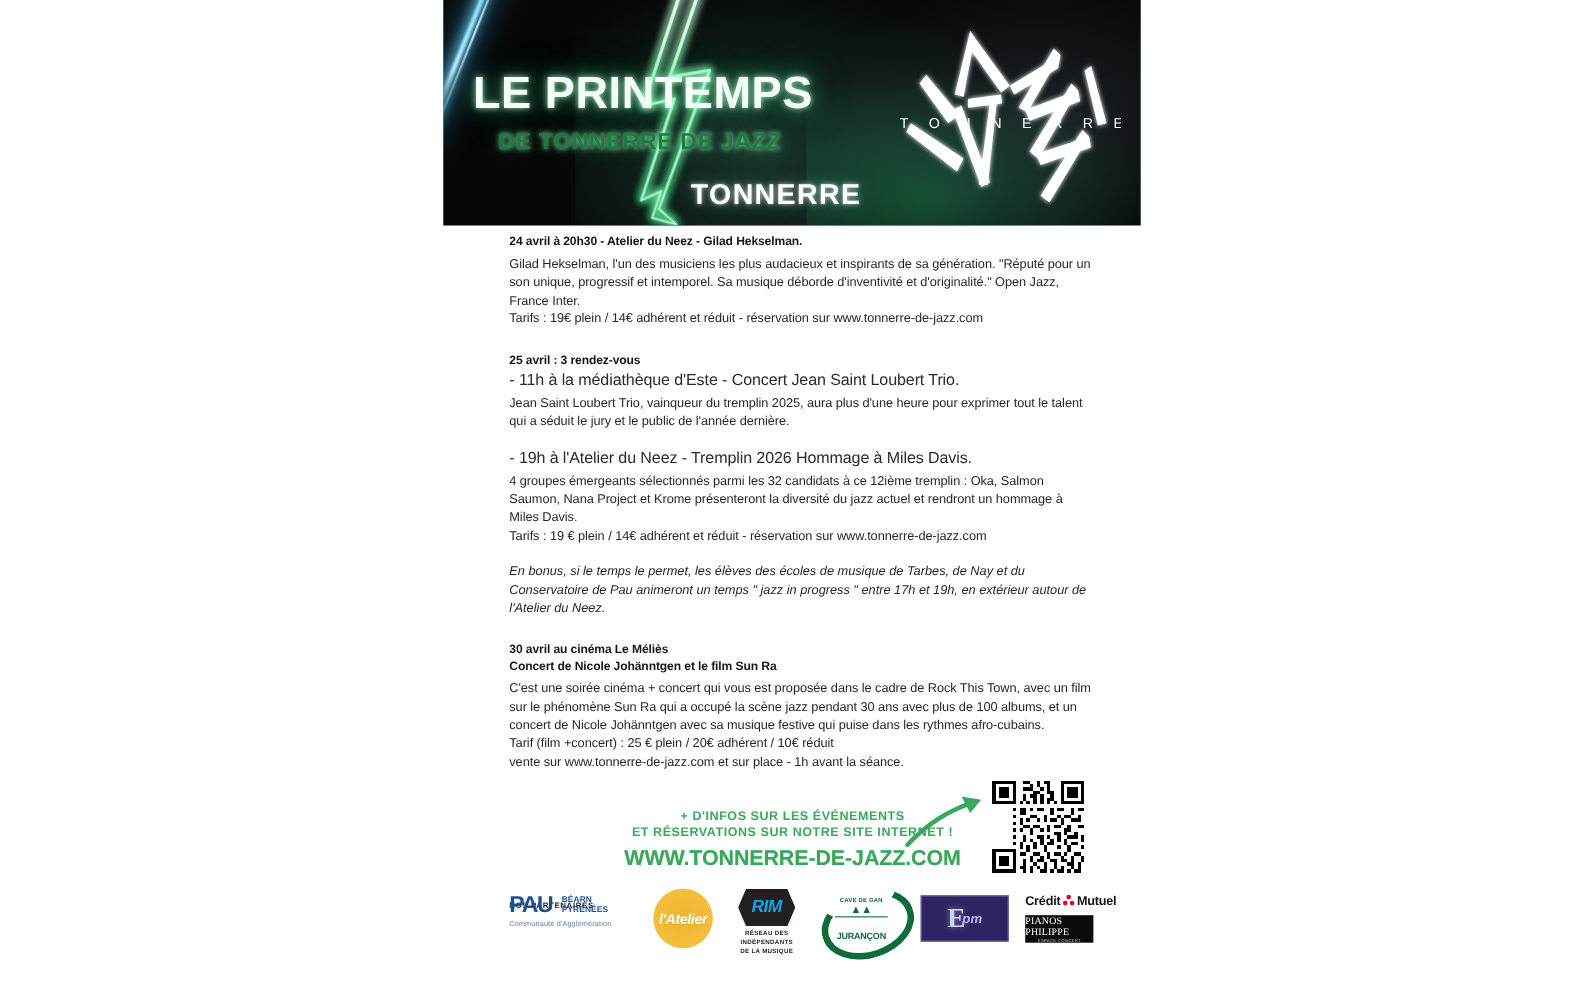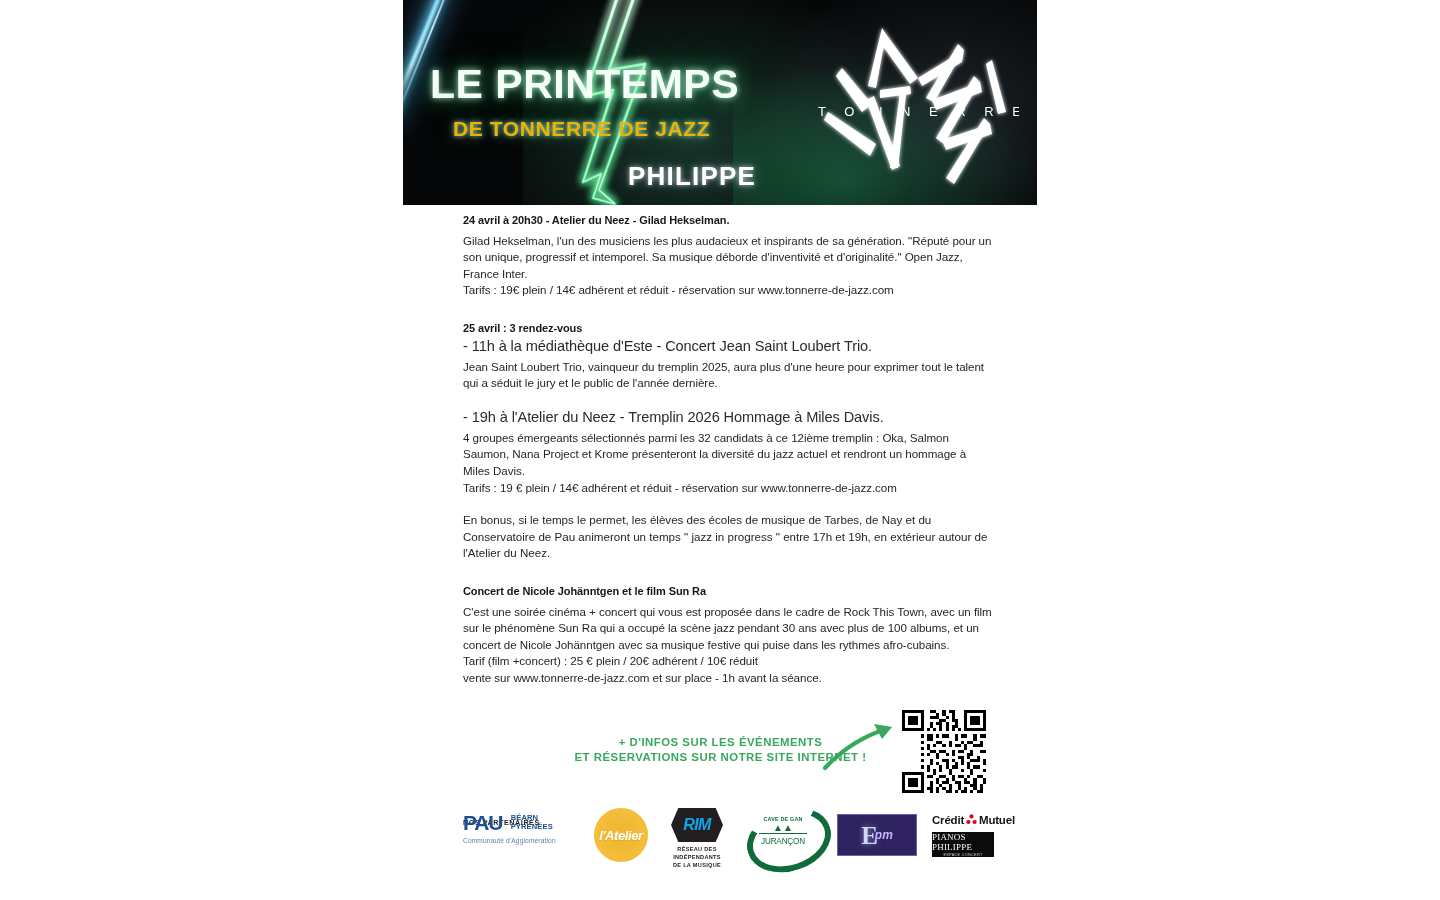--- a/index.html
+++ b/index.html
@@ -55,21 +55,21 @@
   .banner-title{
     position:absolute;left:27px;top:64px;width:390px;
     font-weight:700;font-size:41px;line-height:1;
     letter-spacing:.5px;color:#f4fff7;
     text-shadow:0 0 6px rgba(190,255,215,.85),0 0 20px rgba(90,230,150,.55),0 0 40px rgba(40,200,120,.35);
     white-space:nowrap;
   }
   .banner-sub{
     position:absolute;left:50px;top:118px;width:400px;
     font-weight:700;font-size:21px;line-height:1;letter-spacing:.6px;
-    color:#eab308;
+    color:#15803d;
     text-shadow:0 0 5px rgba(190,255,215,.8),0 0 16px rgba(90,230,150,.45);
     white-space:nowrap;
   }
   .banner-prog{
     position:absolute;left:225px;top:163px;
     font-weight:700;font-size:26px;line-height:1;letter-spacing:1.2px;
     color:#ffffff;
     text-shadow:0 0 5px rgba(255,255,255,.7),0 0 16px rgba(160,230,255,.35);
     white-space:nowrap;
   }
@@ -84,21 +84,21 @@
   h2.sec-title.tight{margin-bottom:1px;}
   .subhead{
     font-size:14.6px;font-weight:400;margin:0 0 3px 0;line-height:1.3;
     color:#2b2b2b;letter-spacing:-.1px;
   }
   p.body{
     font-size:11.6px;font-weight:400;margin:0;line-height:1.43;
     color:#262626;letter-spacing:-.05px;
   }
   p.note{
-    font-size:11.6px;font-weight:400;margin:0;line-height:1.43;
+    font-size:11.6px;font-weight:400;font-style:italic;margin:0;line-height:1.43;
     color:#262626;
   }
   .gap-lg{height:23px;}
   .gap-md{height:16px;}
 
   
   .cta{
     position:absolute;left:548px;top:735px;width:345px;text-align:center;
   }
   .cta-l1{
@@ -176,21 +176,21 @@
     position:absolute;left:0;top:0;width:74px;height:50px;
     border:6px solid #0f6b3a;border-radius:50%;
     border-top-color:transparent;
     transform:rotate(-18deg);
   }
   .jur-inner{
     position:absolute;left:13px;top:7px;width:48px;height:36px;text-align:center;color:#0f6b3a;
   }
   .jur-top{font-size:5.4px;font-weight:700;letter-spacing:.2px;}
   .jur-mtn{font-size:10px;line-height:.9;margin:1px 0;color:#0f6b3a;}
-  .jur-name{font-size:8.2px;font-weight:400;letter-spacing:-.2px;border-top:1px solid #0f6b3a;padding-top:3px;}
+  .jur-name{font-size:8.2px;font-weight:700;letter-spacing:-.2px;border-top:1px solid #0f6b3a;padding-top:13px;}
   
   .logo-epm{left:374px;top:6px;width:78px;height:40px;background:#2e2360;
     border:1px solid #6a63a8;display:flex;align-items:center;justify-content:center;}
   .epm-e{
     font-size:25px;font-weight:700;color:#cfd6ef;font-family:"Liberation Serif",serif;
     line-height:1;text-shadow:0 0 6px rgba(190,200,255,.55);
   }
   .epm-pm{
     font-size:12px;font-weight:700;font-style:italic;color:#c4b5fd;margin-left:-3px;
   }
@@ -269,21 +269,21 @@
         <path d="M128 124 L176 108 L178 118 L132 134 Z"></path>
         <path d="M176 108 L140 168 L132 162 L170 102 Z"></path>
 
         <path d="M178 44 L192 96 L184 98 L172 48 Z"></path>
       </g>
       <text x="4" y="100" font-family="Liberation Sans, sans-serif" font-size="13" font-weight="400" letter-spacing="7.5" fill="#ffffff">T O N N E R R E</text>
     </svg>
 
     <div class="banner-title">LE PRINTEMPS</div>
     <div class="banner-sub">DE TONNERRE DE JAZZ</div>
-    <div class="banner-prog">PHILIPPE</div>
+    <div class="banner-prog">TONNERRE</div>
   </div>
 
   <div class="content">
 
     <section class="block">
       <h2 class="sec-title">24 avril à 20h30 - Atelier du Neez - Gilad Hekselman.</h2>
       <p class="body">Gilad Hekselman, l'un des musiciens les plus audacieux et inspirants de sa génération. "Réputé pour un son unique, progressif et intemporel. Sa musique déborde d'inventivité et d'originalité." Open Jazz, France Inter.</p>
       <p class="body">Tarifs : 19€ plein / 14€ adhérent et réduit - réservation sur www.tonnerre-de-jazz.com</p>
     </section>
 
@@ -306,30 +306,32 @@
       </div>
 
       <div class="gap-md"></div>
 
       <p class="note">En bonus, si le temps le permet, les élèves des écoles de musique de Tarbes, de Nay et du Conservatoire de Pau animeront un temps " jazz in progress " entre 17h et 19h, en extérieur autour de l'Atelier du Neez.</p>
     </section>
 
     <div class="gap-lg"></div>
 
     <section class="block">
+      <h2 class="sec-title tight">30 avril au cinéma Le Méliès</h2>
       <h2 class="sec-title">Concert de Nicole Johänntgen et le film Sun Ra</h2>
       <p class="body">C'est une soirée cinéma + concert qui vous est proposée dans le cadre de Rock This Town, avec un film sur le phénomène Sun Ra qui a occupé la scène jazz pendant 30 ans avec plus de 100 albums, et un concert de Nicole Johänntgen avec sa musique festive qui puise dans les rythmes afro-cubains.</p>
       <p class="body">Tarif (film +concert)   : 25 € plein / 20€ adhérent / 10€ réduit</p>
       <p class="body">vente sur www.tonnerre-de-jazz.com  et sur place - 1h avant la séance.</p>
     </section>
   </div>
 
   <div class="cta">
     <p class="cta-l1">+ D'INFOS SUR LES ÉVÉNEMENTS</p>
     <p class="cta-l2">ET RÉSERVATIONS SUR NOTRE SITE INTERNET !</p>
+    <p class="cta-url">WWW.TONNERRE-DE-JAZZ.COM</p>
   </div>
 
   <svg class="arrow-svg" viewBox="0 0 80 56">
     <path d="M3 50 C16 36, 36 20, 64 11" fill="none" stroke="#3aa85c" stroke-width="4.2" stroke-linecap="round"></path>
     <path d="M70 9 L52 6 L60 21 Z" fill="#3aa85c"></path>
   </svg>
 
   <div class="qr">
     <svg viewBox="0 0 29 29" shape-rendering="crispEdges">
       <rect width="29" height="29" fill="#ffffff"></rect>

